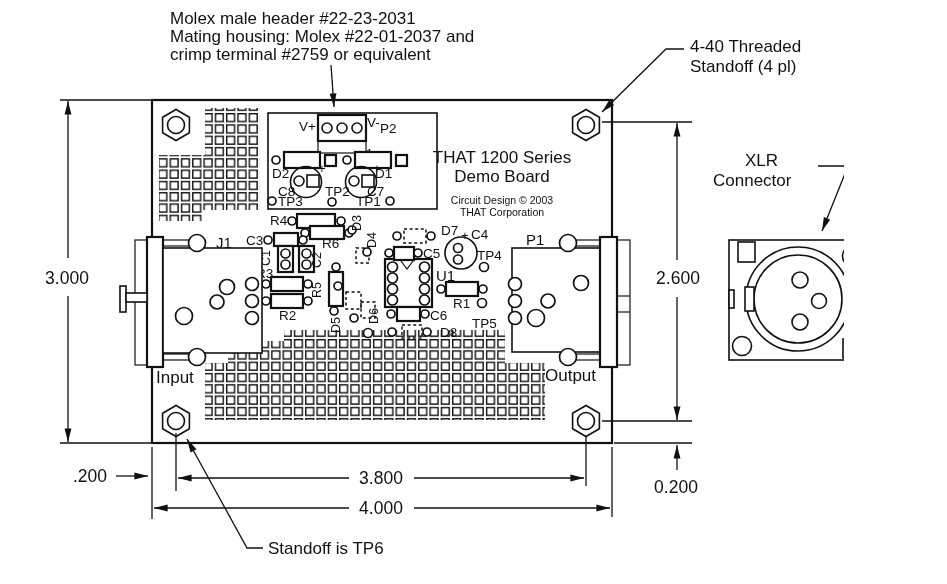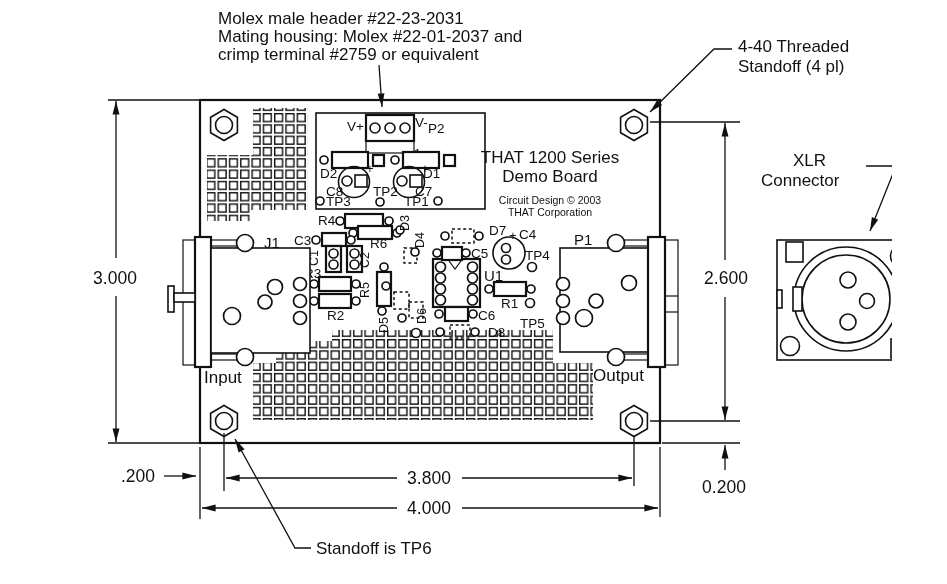--- a/index.html
+++ b/index.html
@@ -1,17 +1,17 @@
 <!DOCTYPE html>
 <html><head>
 <meta charset="utf-8">
 <style>
   html,body{margin:0;padding:0;background:#ffffff;}
   .stage{position:relative;width:844px;height:584px;background:#fff;overflow:hidden;
-         font-family:"Liberation Sans", sans-serif;margin-left:48px;}
+         font-family:"Liberation Sans", sans-serif;}
   svg text{fill:#111;font-family:"Liberation Sans", sans-serif;}
   .ln  {fill:none;stroke:#111;stroke-width:1.6;}
   .ln2 {fill:none;stroke:#111;stroke-width:2.2;}
   .lnB {fill:#fff;stroke:#111;stroke-width:2.2;}
   .lnW {fill:#fff;stroke:#111;stroke-width:1.6;}
   .thin{fill:none;stroke:#111;stroke-width:1.2;}
   .pad {fill:#fff;stroke:#111;stroke-width:1.7;}
   .dsh {fill:none;stroke:#111;stroke-width:1.5;stroke-dasharray:3 2.6;}
   .dim {fill:none;stroke:#111;stroke-width:1.3;}
   .t17{font-size:17px;} .t15{font-size:15px;} .t14{font-size:13.5px;}

